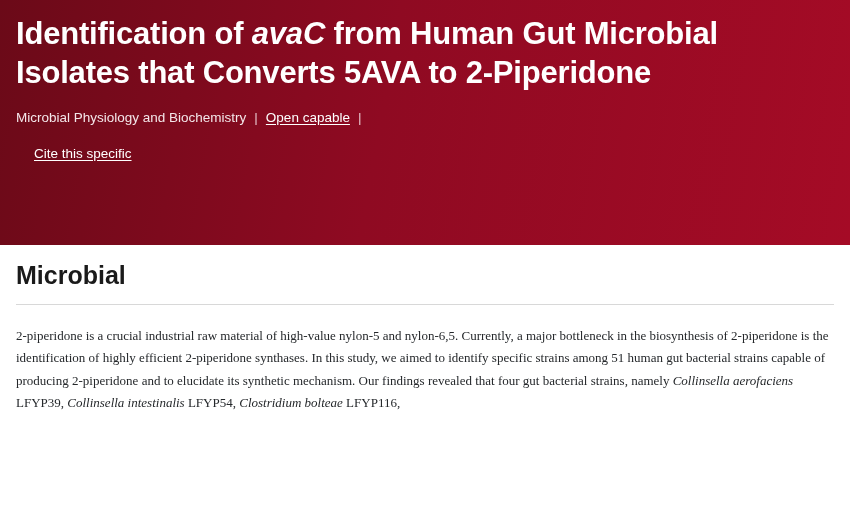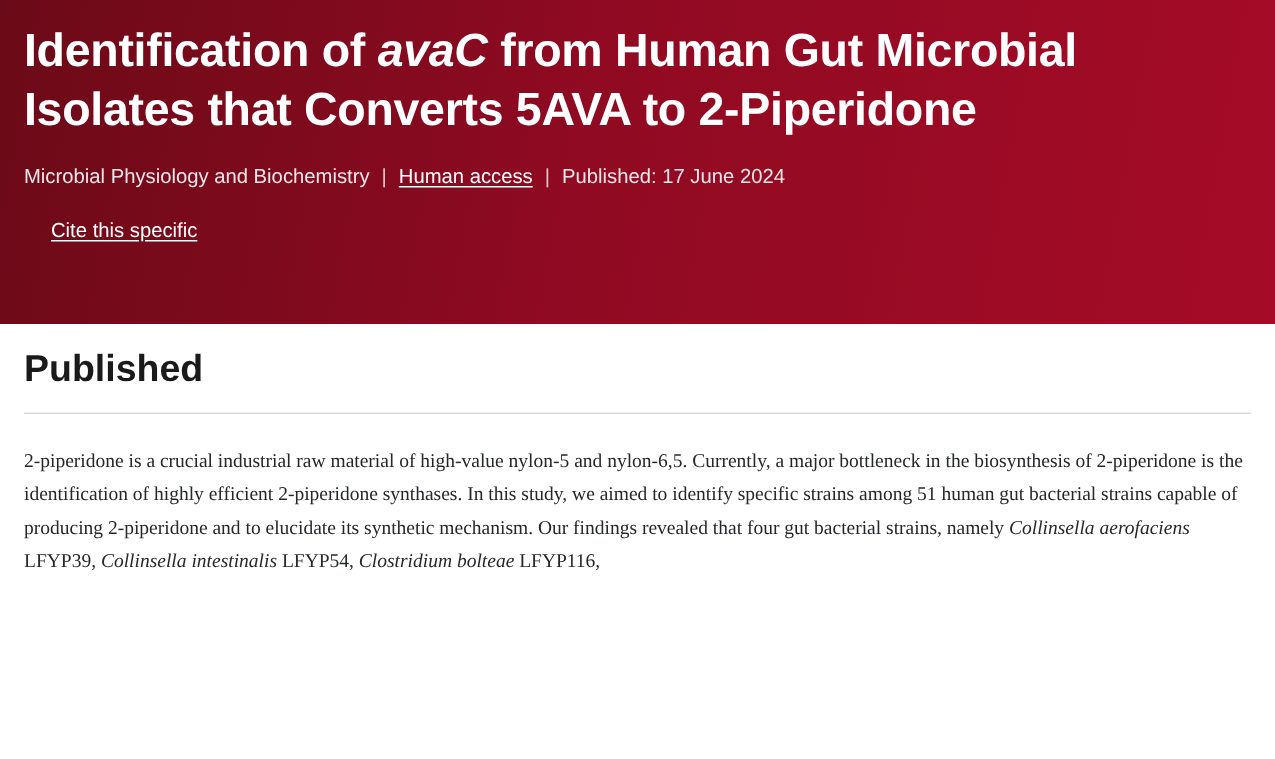--- a/index.html
+++ b/index.html
@@ -14,21 +14,21 @@
     font-family: "Liberation Sans", sans-serif;
     color: #222222;
   }
 
   
   .header {
     background: linear-gradient(100deg, #6b0a18 0%, #8f0a22 45%, #a50b26 100%);
     color: #ffffff;
     padding: 14px 16px 14px 16px;
     box-sizing: border-box;
-    height: 216px;
+    height: 245px;
   }
 
   .paper-title {
     font-family: "Liberation Sans", sans-serif;
     font-weight: bold;
     font-size: 31px;
     line-height: 1.26;
     letter-spacing: -0.2px;
     margin: 0 0 16px 0;
     max-width: 740px;
@@ -93,29 +93,28 @@
 </head>
 <body>
 
 <div class="header">
 
   <h1 class="paper-title"><span>Identification of </span><em>avaC</em><span> from Human Gut Microbial Isolates that Converts 5AVA to 2-Piperidone</span></h1>
 
   <div class="meta-line">
     <span class="meta-text">Microbial Physiology and Biochemistry</span>
     <span class="sep">|</span>
-    <a class="meta-link">Human access</a>
+    <a class="meta-link">Open capable</a>
     <span class="sep">|</span>
-    <span class="meta-text">Published: 17 June 2024</span>
   </div>
 
   <div class="meta-line">
     <span style="display:inline-block;width:18px;"></span>
     <a class="meta-link">Cite this specific</a>
   </div>
 
 </div>
 
 <div class="content">
-  <h2 class="abstract-heading">Published</h2>
+  <h2 class="abstract-heading">Microbial</h2>
   <div class="divider"></div>
   <p class="abstract-body"><span>2-piperidone is a crucial industrial raw material of high-value nylon-5 and nylon-6,5. Currently, a major bottleneck in the biosynthesis of 2-piperidone is the identification of highly efficient 2-piperidone synthases. In this study, we aimed to identify specific strains among 51 human gut bacterial strains capable of producing 2-piperidone and to elucidate its synthetic mechanism. Our findings revealed that four gut bacterial strains, namely </span><em>Collinsella aerofaciens</em><span> LFYP39, </span><em>Collinsella intestinalis</em><span> LFYP54, </span><em>Clostridium bolteae</em><span> LFYP116,</span></p>
 </div>
 
 </body></html>

